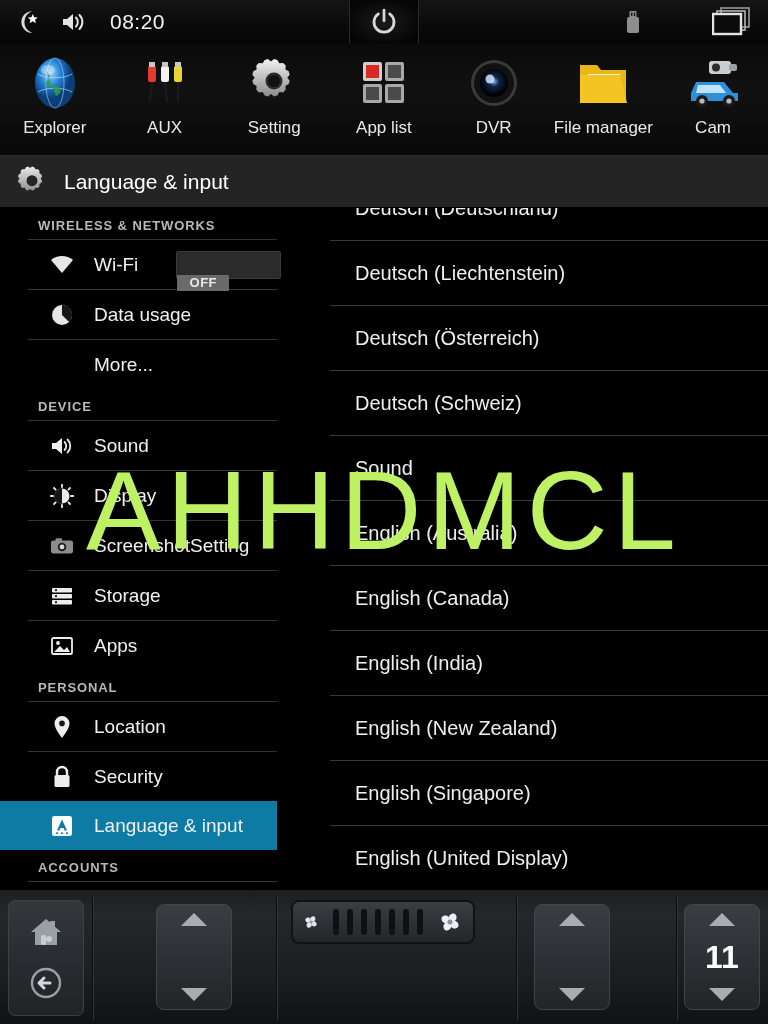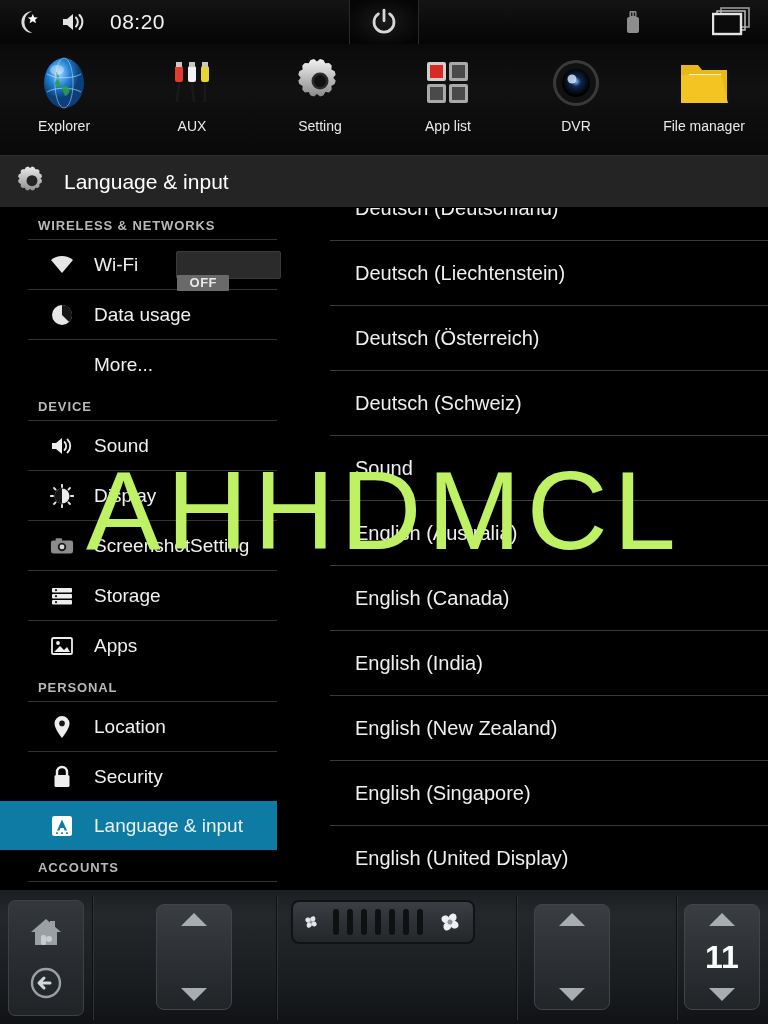--- a/index.html
+++ b/index.html
@@ -32,21 +32,21 @@
 
   
   .dock {
     position:absolute; left:0; top:44px; width:768px; height:112px;
     background: linear-gradient(180deg,#0a0a0a 0%, #111 40%, #090909 100%);
     display:flex; align-items:flex-start; justify-content:space-around;
     border-bottom:1px solid #2c2c2c;
   }
   .dock-item { width:109px; display:flex; flex-direction:column; align-items:center; padding-top:8px; }
   .dock-ico { width:62px; height:62px; display:flex; align-items:center; justify-content:center; }
-  .dock-label { color:#e9e9e9; font-size:14px; margin-top:4px; white-space:nowrap; }
+  .dock-label { color:#e9e9e9; font-size:17px; margin-top:4px; white-space:nowrap; }
 
   
   .settings-header {
     position:absolute; left:0; top:156px; width:768px; height:52px;
     background:#242424; display:flex; align-items:center; gap:14px; padding-left:14px;
     border-bottom:1px solid #000;
   }
   .settings-header .title { color:#fff; font-size:21px; }
 
   
@@ -270,20 +270,36 @@
       <div class="dock-ico">
         <svg width="56" height="56" viewBox="0 0 56 56">
           <path d="M5 10h17l4 5h25v33H5z" fill="#e8b818"></path>
           <rect x="13" y="19" width="32" height="24" fill="#f6f2e4"></rect>
           <path d="M5 20h40l7 28H5z" fill="#f4c422"></path>
         </svg>
       </div>
       <div class="dock-label">File manager</div>
     </div>
 
+    <div class="dock-item">
+      <div class="dock-ico">
+        <svg width="60" height="56" viewBox="0 0 60 56">
+          <rect x="26" y="6" width="22" height="13" rx="3" fill="#c9ced3"></rect>
+          <circle cx="33" cy="12.5" r="4" fill="#2b2b2b"></circle>
+          <rect x="46" y="9" width="8" height="7" rx="2" fill="#9aa0a6"></rect>
+          <path d="M8 38l5-11h28l9 11h5v8H8z" fill="#2f8ed6"></path>
+          <path d="M15 30h22l6 8H13z" fill="#bfe3fb"></path>
+          <circle cx="19" cy="46" r="6" fill="#1a1a1a"></circle>
+            <circle cx="19" cy="46" r="2.6" fill="#b9b9b9"></circle>
+          <circle cx="46" cy="46" r="6" fill="#1a1a1a"></circle>
+            <circle cx="46" cy="46" r="2.6" fill="#b9b9b9"></circle>
+        </svg>
+      </div>
+      <div class="dock-label">Cam</div>
+    </div>
   </div>
 
   <div class="settings-header">
     <span class="ic">
       <svg width="36" height="36" viewBox="0 0 56 56">
         <defs>
             <linearGradient id="gGear2" x1="0" y1="0" x2="0" y2="1">
               <stop offset="0%" stop-color="#eaeaea"></stop>
               <stop offset="100%" stop-color="#909090"></stop>
             </linearGradient>

